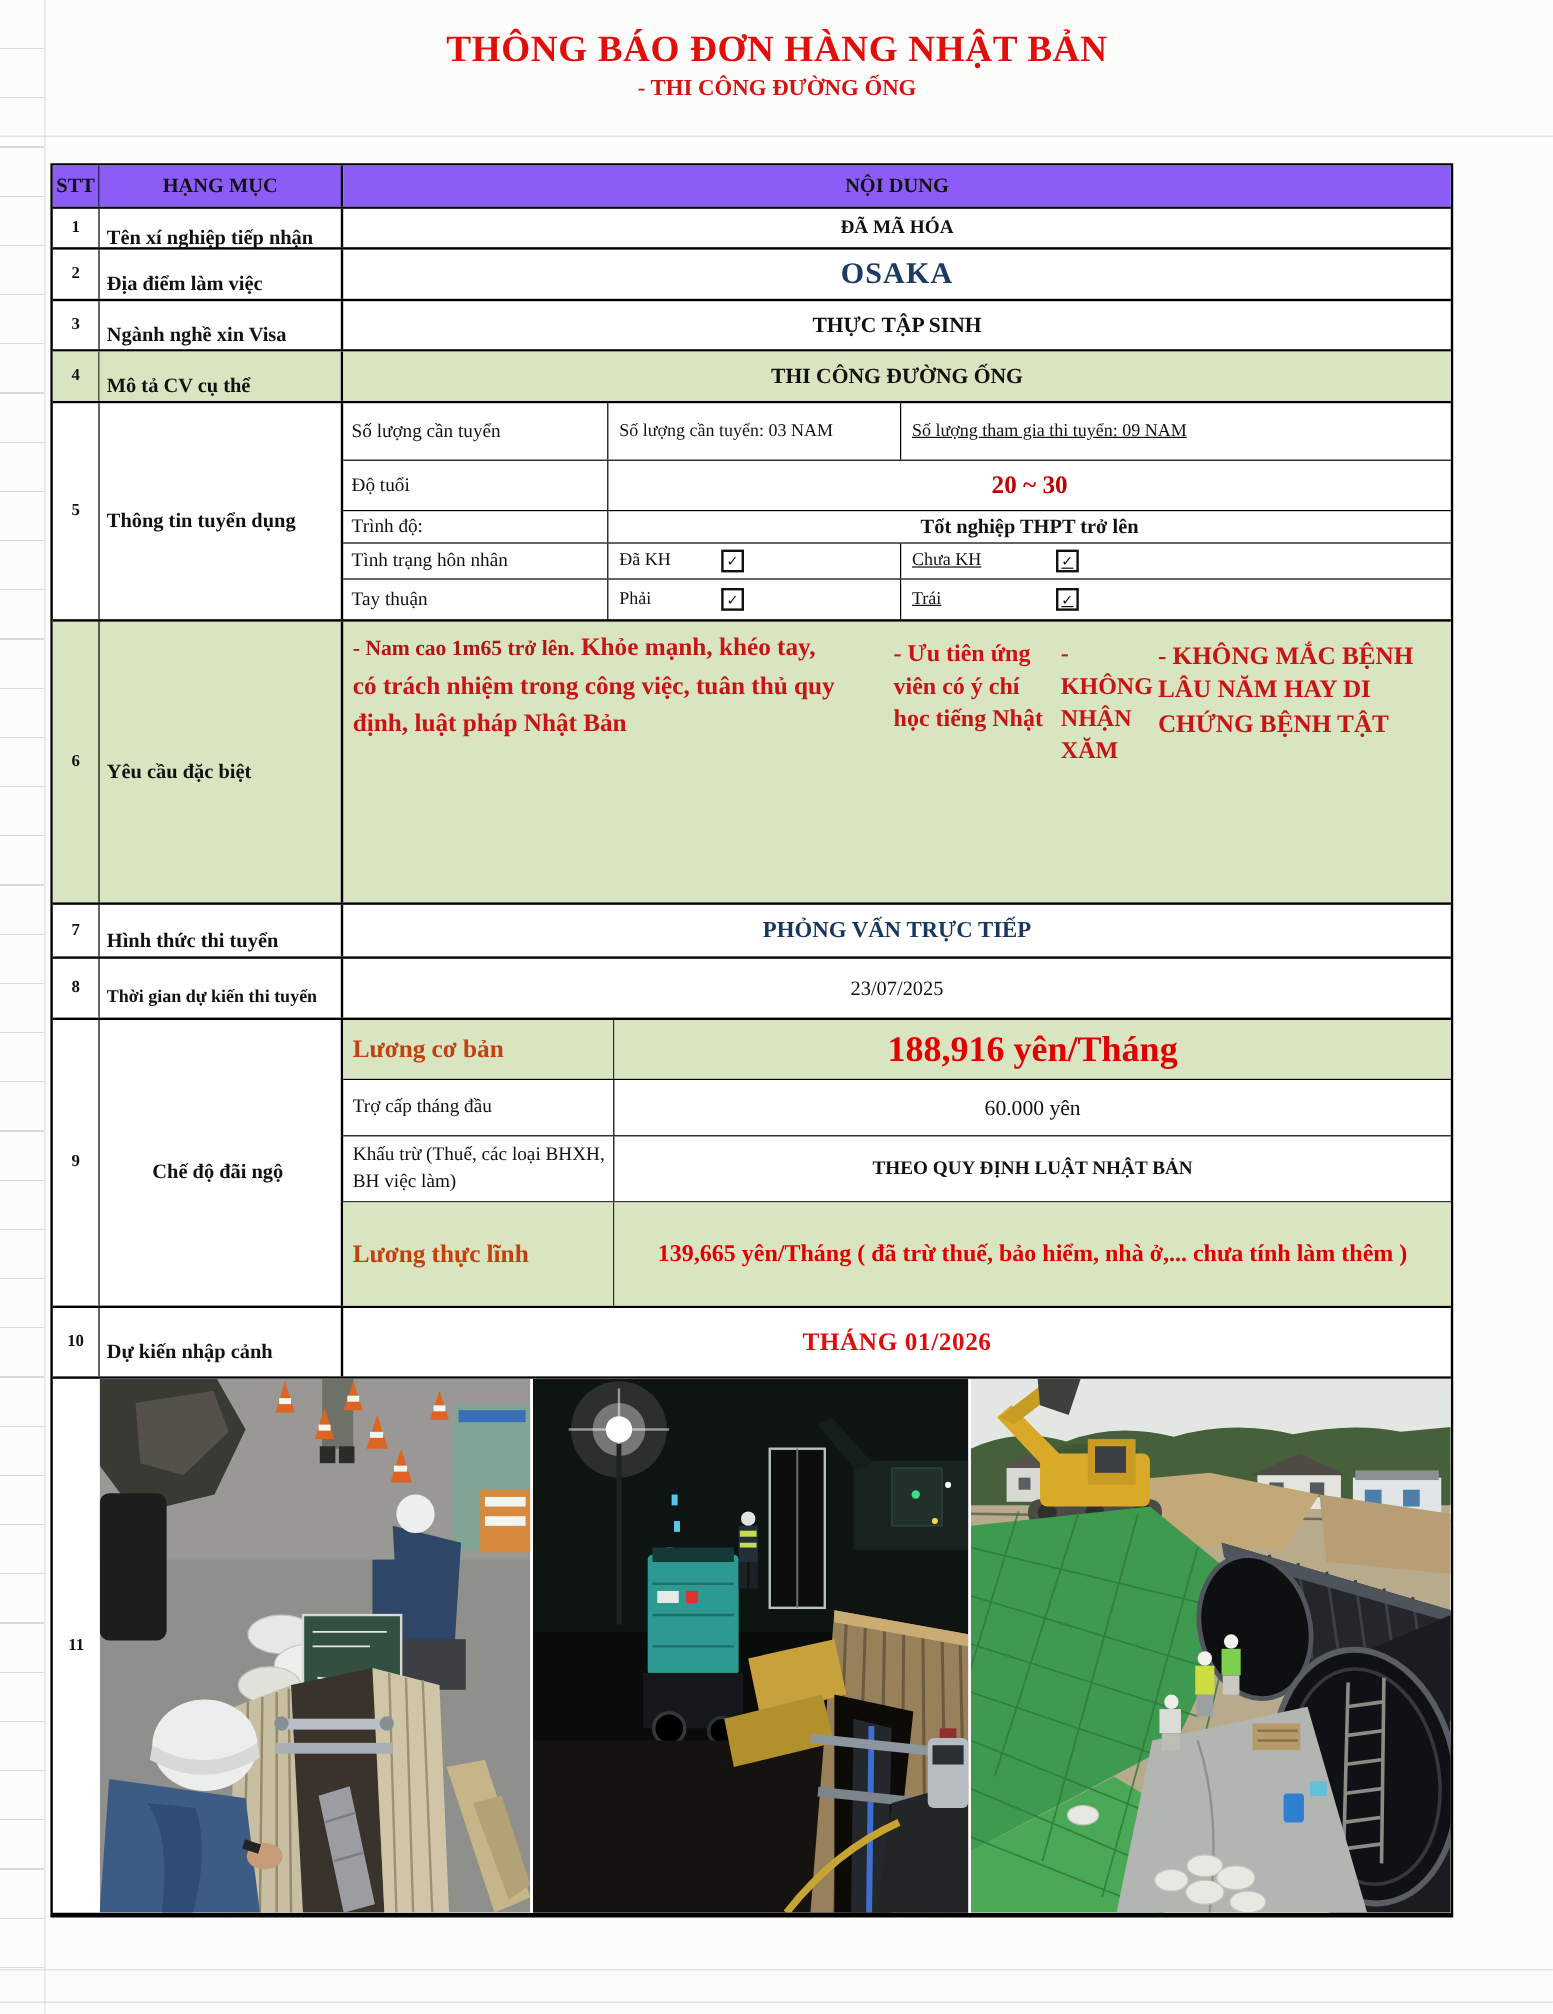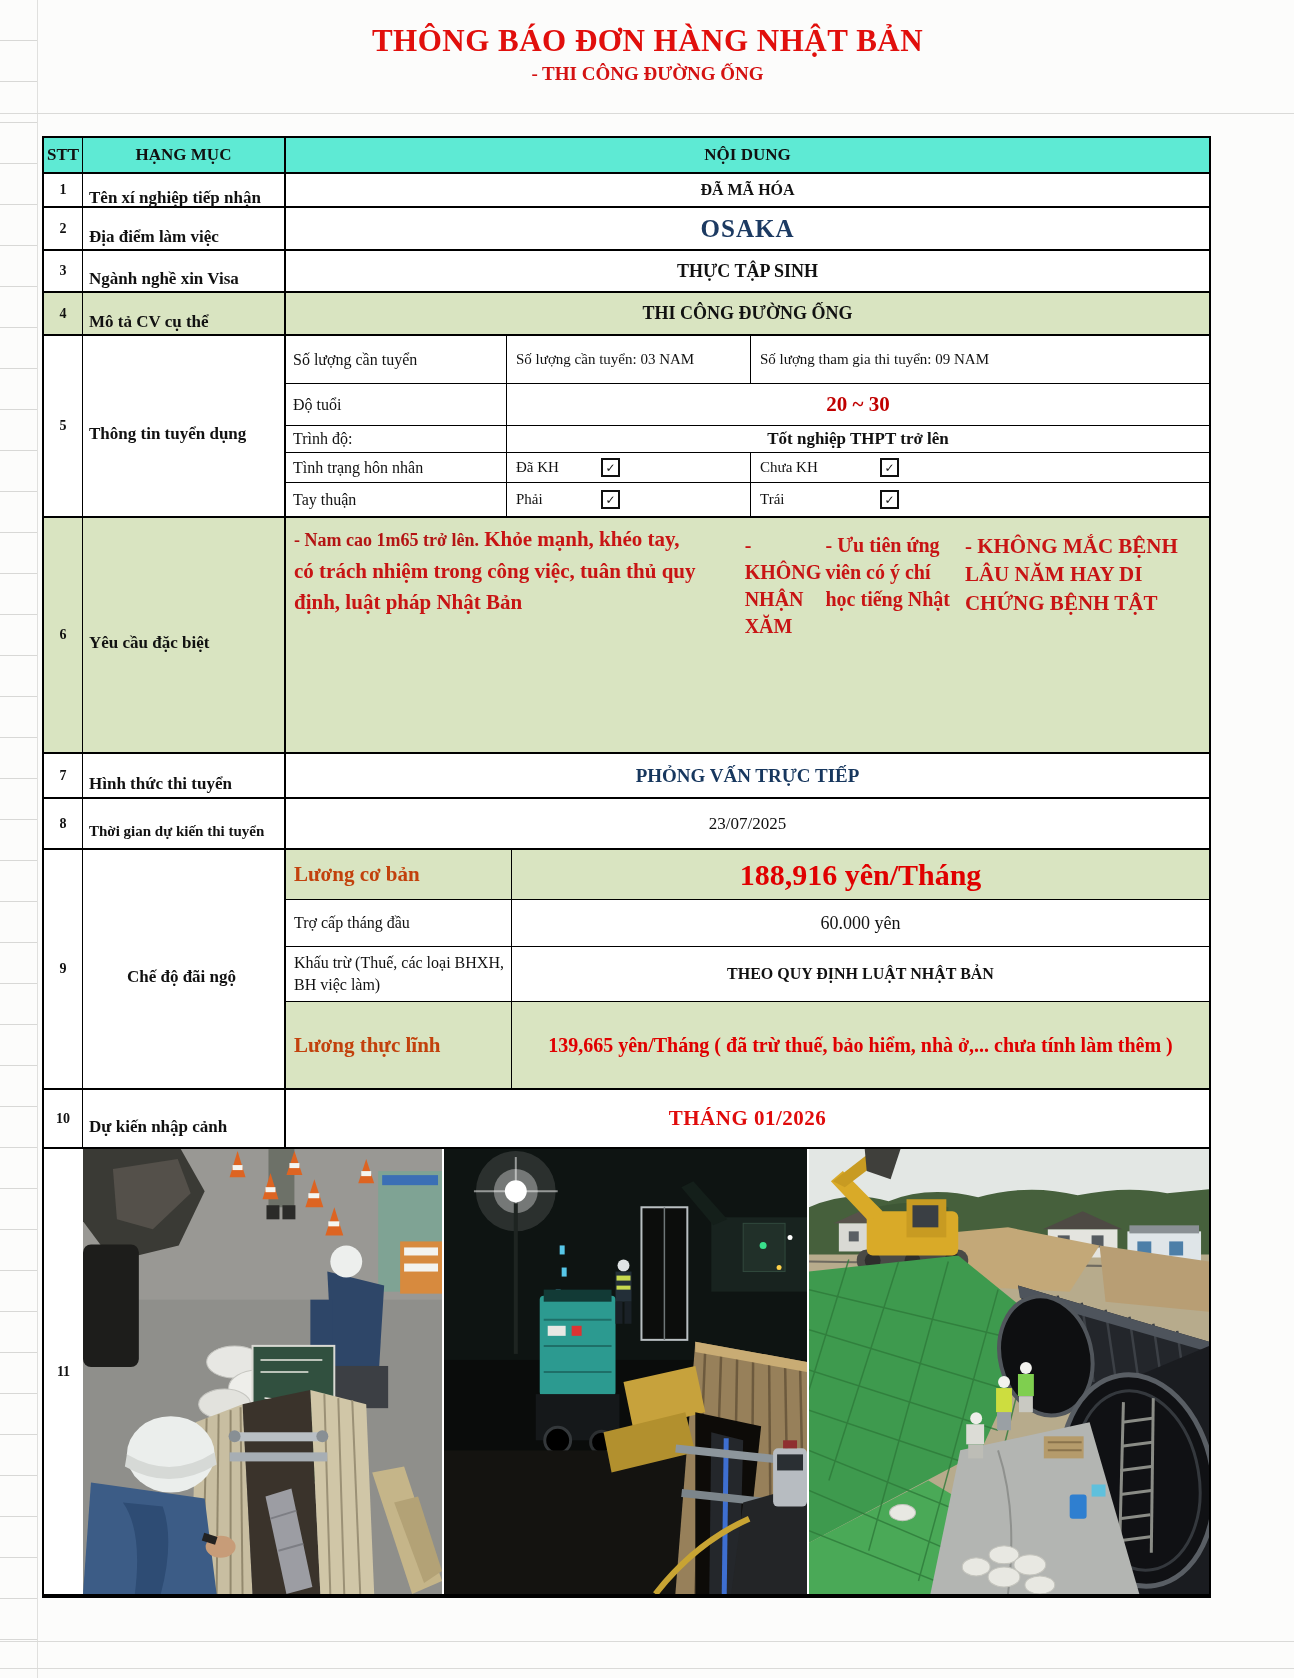--- a/index.html
+++ b/index.html
@@ -24,37 +24,37 @@
     border:2px solid #000;border-bottom-width:4px;background:#fff;
   }
   .trow{display:flex;box-sizing:border-box;}
   .trow + .trow{border-top:2px solid #000;}
   .c-no{width:39px;flex:0 0 39px;border-right:1px solid #000;display:flex;align-items:center;justify-content:center;
         font-weight:bold;font-size:14px;box-sizing:border-box;}
   .c-label{width:203px;flex:0 0 203px;border-right:2px solid #000;display:flex;align-items:center;
         font-weight:bold;font-size:17px;padding:18px 4px 2px 6px;box-sizing:border-box;text-align:right;}
   .c-val{flex:1;display:flex;align-items:center;justify-content:center;text-align:center;box-sizing:border-box;}
   .green{background:#d9e4c1;}
-  .hdr .c-no,.hdr .c-label,.hdr .c-val{background:#5eead4;font-weight:bold;font-size:17px;justify-content:center;text-align:center;padding:0;}
+  .hdr .c-no,.hdr .c-label,.hdr .c-val{background:#8b5cf6;font-weight:bold;font-size:17px;justify-content:center;text-align:center;padding:0;}
   .h34{height:34px}.h43{height:43px}.h42{height:42px}.h45{height:45px}.h51{height:51px}.h59{height:59px}
 
   .v-bold16{font-weight:bold;font-size:16px;}
   .v-osaka{font-weight:bold;font-size:25px;color:#1c3a62;letter-spacing:1px;}
   .v-bold18{font-weight:bold;font-size:18px;}
   .v-navy19{font-weight:bold;font-size:19px;color:#17375e;}
   .v-bold17{font-weight:normal;font-size:17px;}
 
   .subcol{flex:1;display:flex;flex-direction:column;}
   .srow{display:flex;box-sizing:border-box;}
   .srow + .srow{border-top:1px solid #000;}
   .s-label{width:221px;flex:0 0 221px;border-right:1px solid #000;display:flex;align-items:center;
         font-weight:normal;font-size:16px;padding-left:7px;box-sizing:border-box;}
   .s-c1{width:244px;flex:0 0 244px;border-right:1px solid #000;display:flex;align-items:center;
         font-size:15px;padding-left:9px;box-sizing:border-box;}
-  .s-c2{flex:1;display:flex;align-items:center;font-size:15px;padding-left:9px;box-sizing:border-box;}
+  .s-c2{flex:1;display:flex;align-items:center;font-size:15px;padding-left:9px;box-sizing:border-box;text-decoration:underline;}
   .s-rest{flex:1;display:flex;align-items:center;box-sizing:border-box;}
   .sh47{height:47px}.sh42{height:42px}.sh39{height:39px}.sh27{height:27px}.sh30{height:30px}.sh34{height:34px}
   .sh49{height:49px}.sh55{height:55px}.sh87{height:87px}
   .center{justify-content:center;text-align:center;}
   .age{font-weight:bold;font-size:21px;color:#c00000;}
   .appearance{font-weight:bold;font-size:19px;color:#1c5a96;padding-left:13px;}
   .edu{font-weight:bold;font-size:17px;}
   .optlab{display:inline-block;}
   .w85{width:85px}.w120{width:120px}
   .cbx{width:15px;height:15px;border:2px solid #111;display:inline-flex;align-items:center;justify-content:center;
@@ -170,22 +170,22 @@
     </div>
   </div>
 
   <div class="trow green" style="height:236px">
     <div class="c-no">6</div>
     <div class="c-label">Yêu cầu đặc biệt</div>
     <div class="req-body">
       <div class="req-l1">
         <span class="seg-a">- Nam cao 1m65 trở lên.</span><span class="seg-b"> Khỏe mạnh, khéo tay, có trách nhiệm trong công việc, tuân thủ quy định, luật pháp Nhật Bản</span>
       </div>
+      <div class="req-l">- Ưu tiên ứng viên có ý chí học tiếng Nhật</div>
       <div class="req-l">- KHÔNG NHẬN XĂM</div>
-      <div class="req-l">- Ưu tiên ứng viên có ý chí học tiếng Nhật</div>
       <div class="req-l req-l4">- KHÔNG MẮC BỆNH LÂU NĂM HAY DI CHỨNG BỆNH TẬT</div>
     </div>
   </div>
 
   <div class="trow h45">
     <div class="c-no">7</div>
     <div class="c-label">Hình thức thi tuyển</div>
     <div class="c-val v-navy19">PHỎNG VẤN TRỰC TIẾP</div>
   </div>
 

